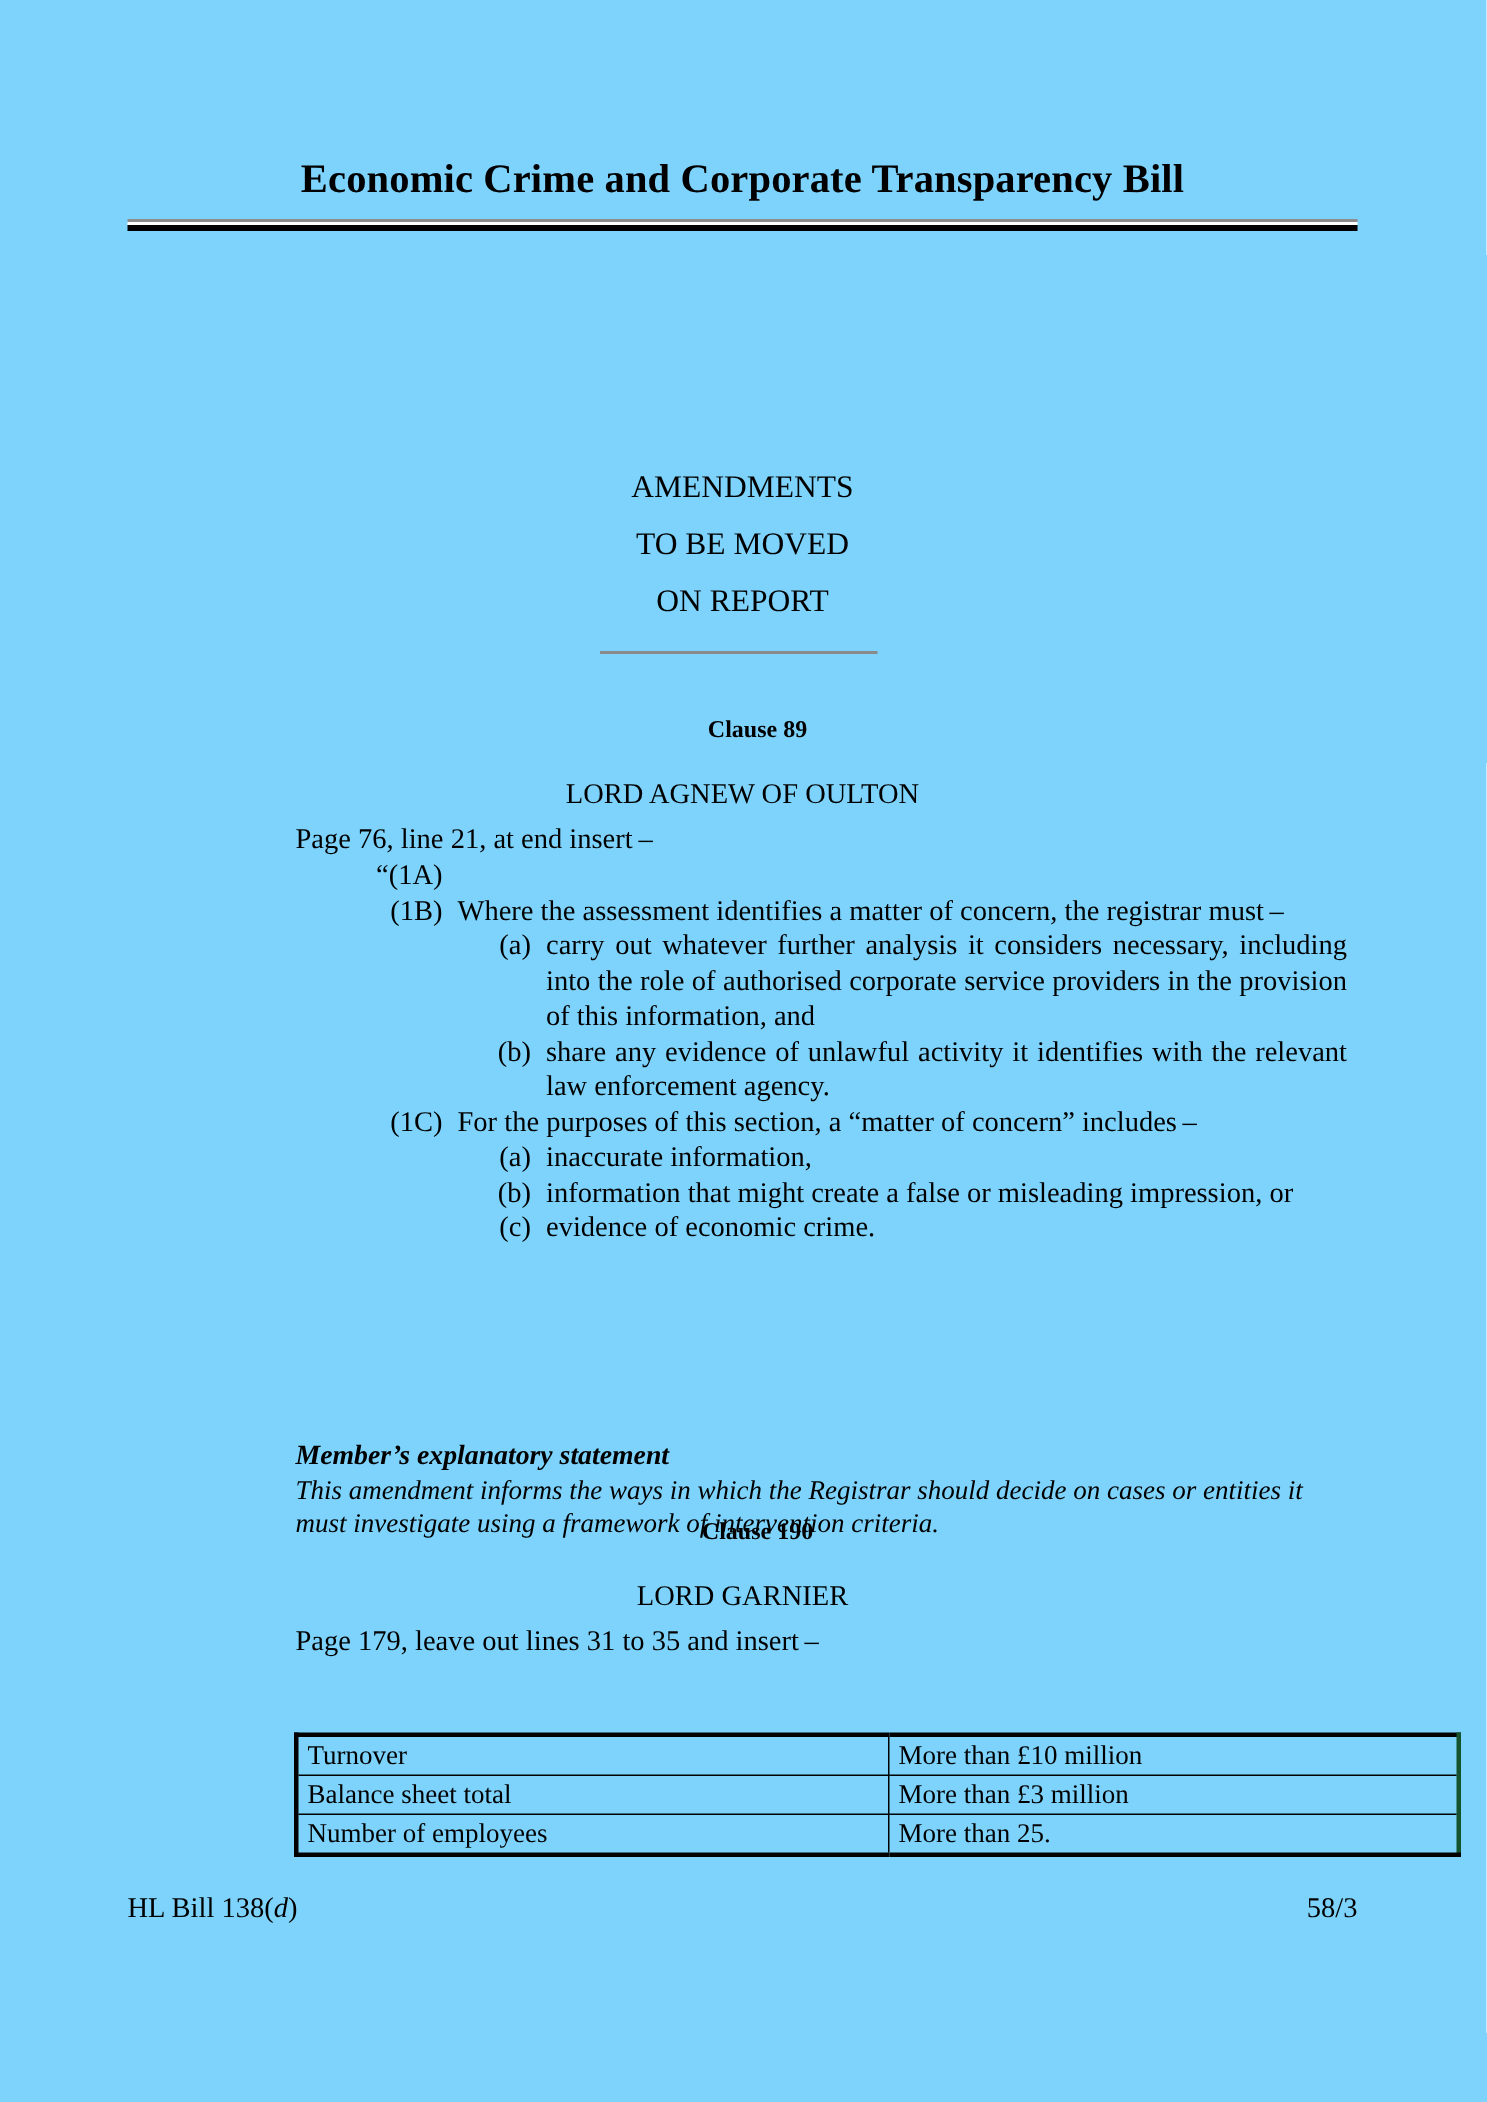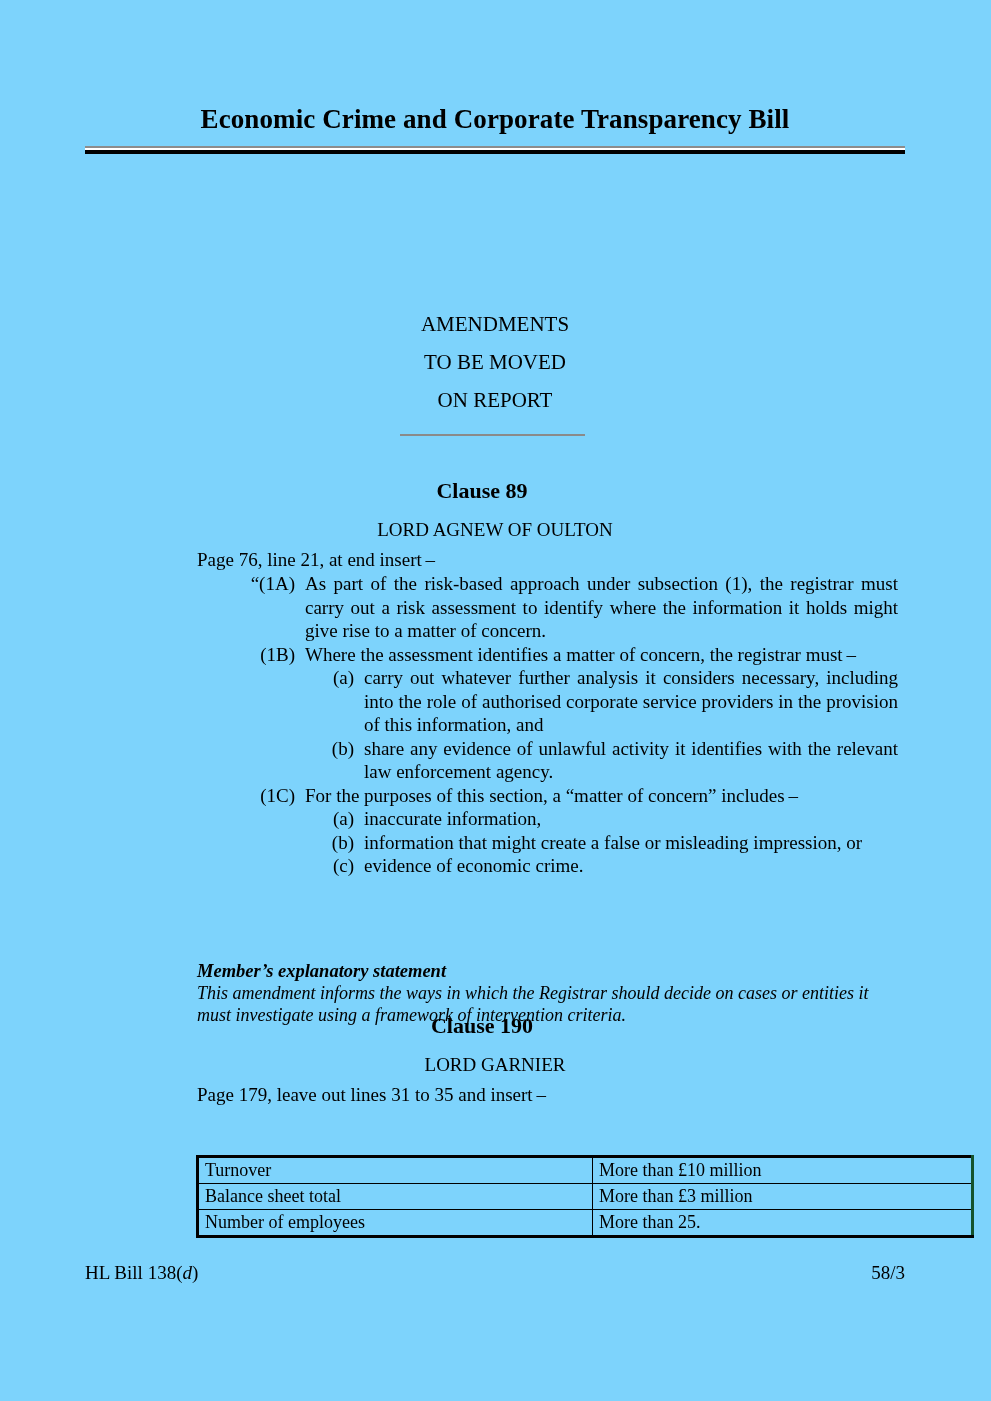--- a/index.html
+++ b/index.html
@@ -67,24 +67,24 @@
     top: 434px;
     left: 400px;
     width: 185px;
     height: 2px;
     background: #8a8a8a;
   }
 
   
   .clause-heading {
     position: absolute;
-    left: 182px;
+    left: 205px;
     width: 600px;
     text-align: center;
-    font-size: 22px;
+    font-size: 16px;
     font-weight: bold;
   }
   .member-name {
     position: absolute;
     left: 195px;
     width: 600px;
     text-align: center;
     font-size: 19px;
   }
 
@@ -205,21 +205,20 @@
   <div class="short-rule"></div>
 
   <div class="clause-heading" style="top:478px;">Clause 89</div>
   <div class="member-name" style="top:519px;">LORD AGNEW OF OULTON</div>
   <div class="lead-line" style="top:549px;">Page 76, line 21, at end insert –</div>
 
   <div class="amend-body" style="top:572px;">
 
     <div class="item lvl1">
       <div class="item-label">“(1A)</div>
-      <div class="item-body last-line-natural">As part of the risk-based approach under subsection (1), the registrar must carry out a risk assessment to identify where the information it holds might give rise to a matter of concern.</div>
     </div>
 
     <div class="item lvl1">
       <div class="item-label">(1B)</div>
       <div class="item-body last-line-natural">Where the assessment identifies a matter of concern, the registrar must –</div>
     </div>
     <div class="item lvl2">
       <div class="item-label">(a)</div>
       <div class="item-body last-line-natural">carry out whatever further analysis it considers necessary, including into the role of authorised corporate service providers in the provision of this information, and</div>
     </div>

